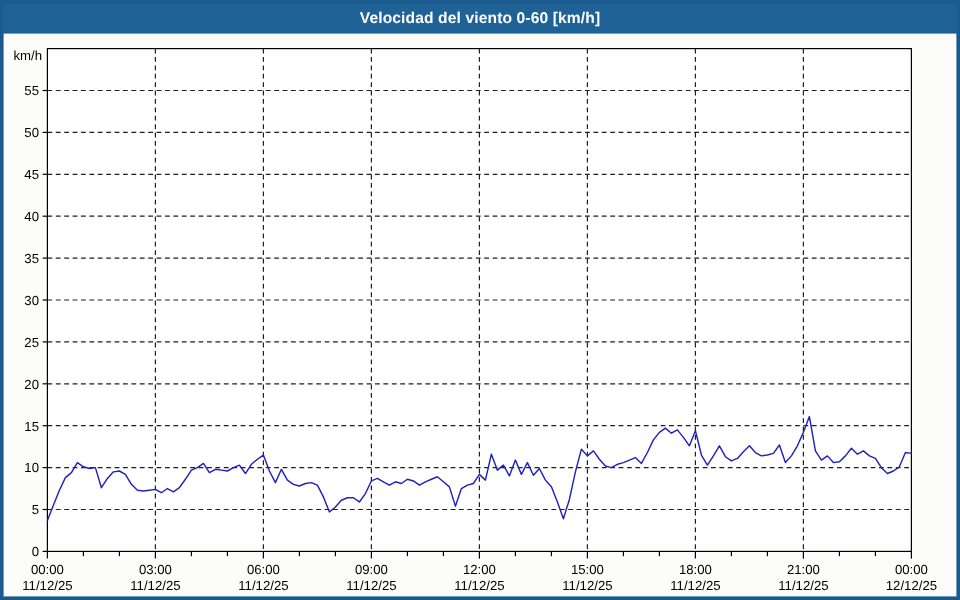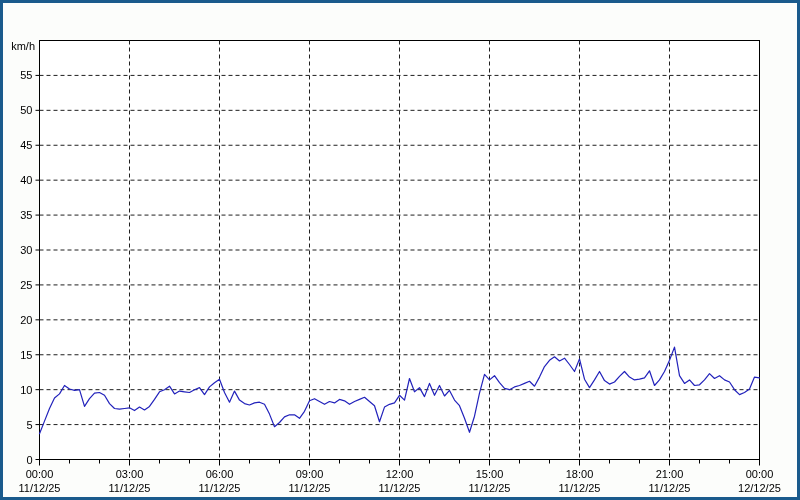--- a/index.html
+++ b/index.html
@@ -19,20 +19,23 @@
     position:absolute;inset:0;pointer-events:none;
     border:3px solid var(--window-border,#1a5a8c);
   }
   svg{position:absolute;left:0;top:0;}
   svg text{font-family:"Liberation Sans", sans-serif;font-size:11px;fill:var(--label-text,#000);}
 </style>
 </head>
 <body>
 
 <div class="window">
+  <div class="titlebar">
+    <span>Velocidad del viento 0-60 [km/h]</span>
+  </div>
   <svg id="chart" width="800" height="500" viewBox="0 0 800 500">
       <rect x="39.5" y="40.5" width="720" height="419" fill="#ffffff" stroke="#000000" stroke-width="1"></rect>
       <line x1="39.5" y1="424.5833333333333" x2="759.5" y2="424.5833333333333" stroke="#1f1f1f" stroke-width="1" stroke-dasharray="4 3"></line>
       <line x1="39.5" y1="389.6666666666667" x2="759.5" y2="389.6666666666667" stroke="#1f1f1f" stroke-width="1" stroke-dasharray="4 3"></line>
       <line x1="39.5" y1="354.75" x2="759.5" y2="354.75" stroke="#1f1f1f" stroke-width="1" stroke-dasharray="4 3"></line>
       <line x1="39.5" y1="319.83333333333337" x2="759.5" y2="319.83333333333337" stroke="#1f1f1f" stroke-width="1" stroke-dasharray="4 3"></line>
       <line x1="39.5" y1="284.91666666666663" x2="759.5" y2="284.91666666666663" stroke="#1f1f1f" stroke-width="1" stroke-dasharray="4 3"></line>
       <line x1="39.5" y1="250" x2="759.5" y2="250" stroke="#1f1f1f" stroke-width="1" stroke-dasharray="4 3"></line>
       <line x1="39.5" y1="215.08333333333334" x2="759.5" y2="215.08333333333334" stroke="#1f1f1f" stroke-width="1" stroke-dasharray="4 3"></line>
       <line x1="39.5" y1="180.16666666666669" x2="759.5" y2="180.16666666666669" stroke="#1f1f1f" stroke-width="1" stroke-dasharray="4 3"></line>

